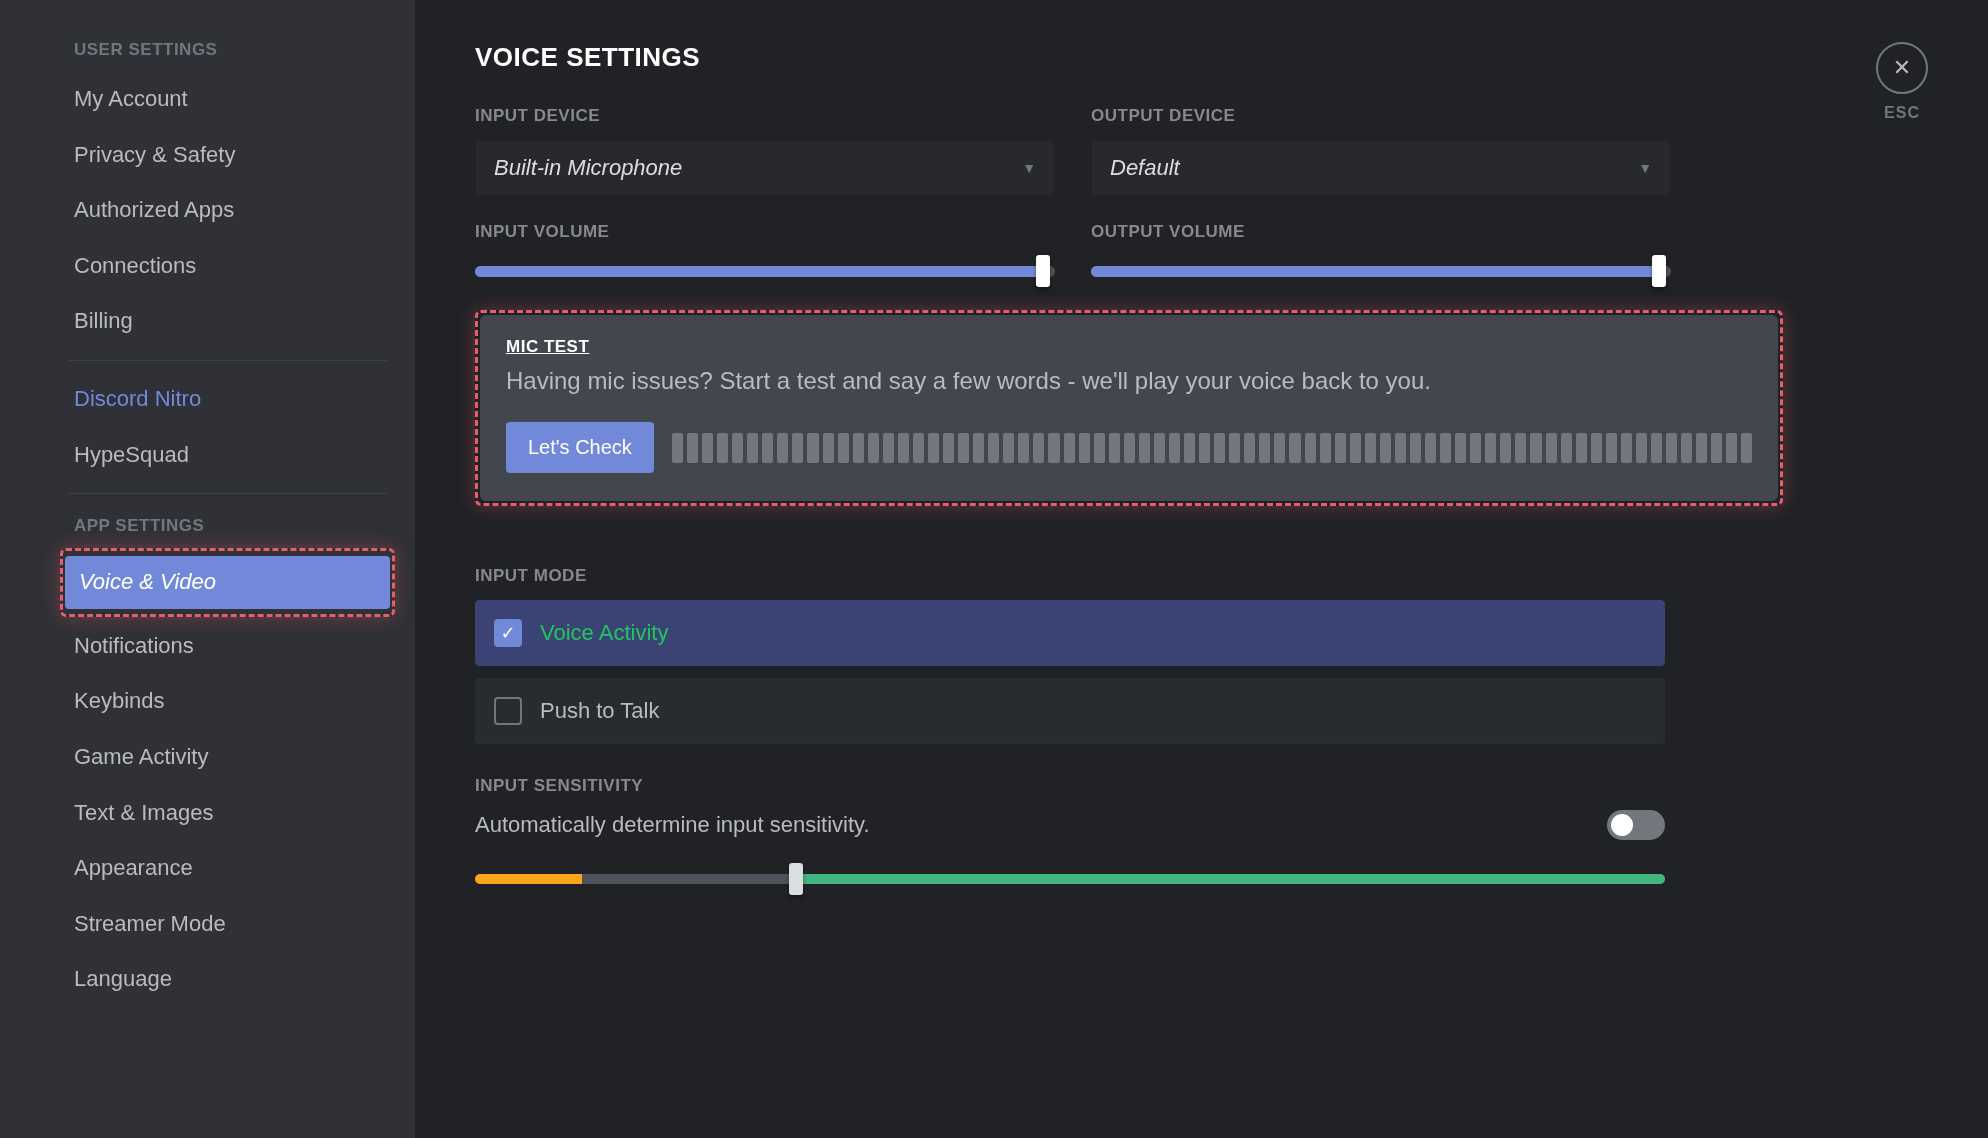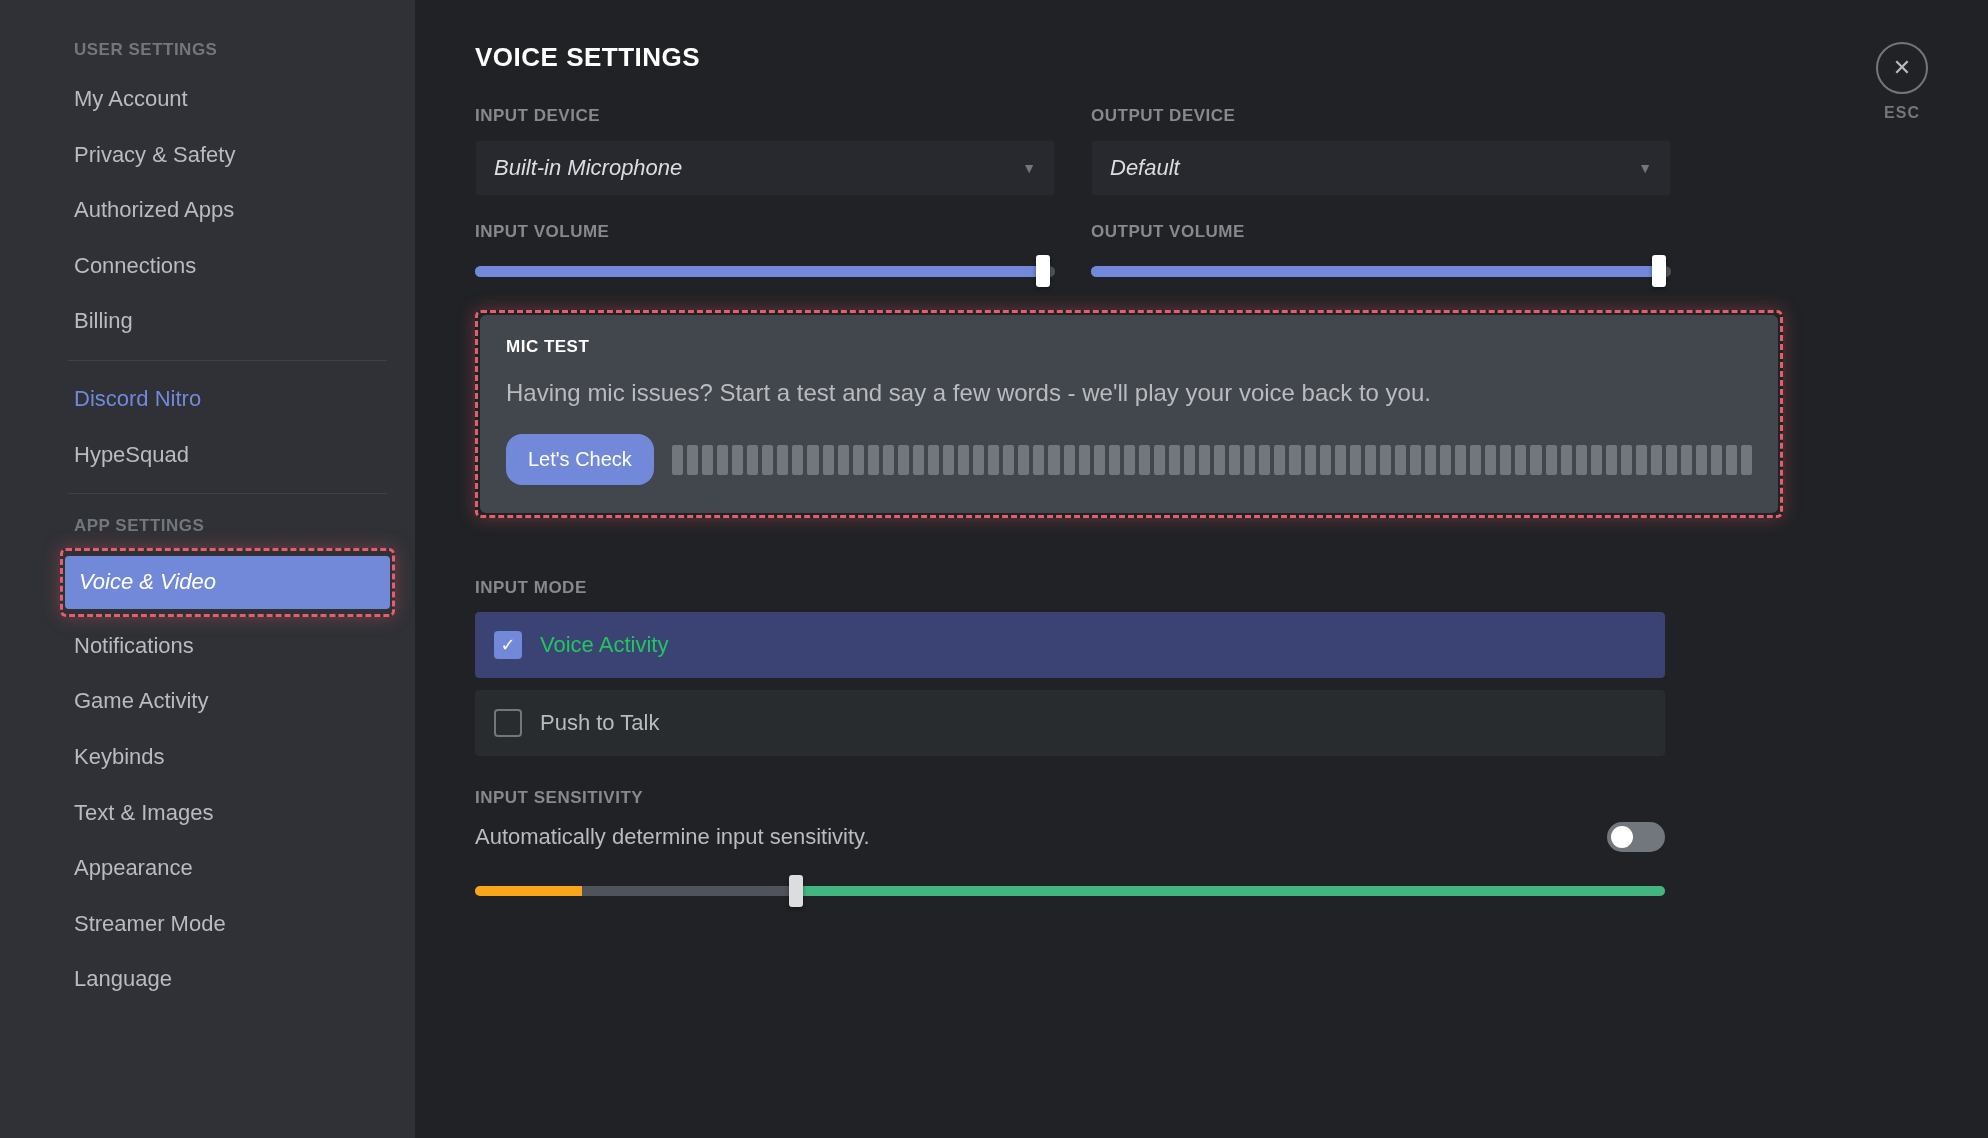--- a/index.html
+++ b/index.html
@@ -119,29 +119,30 @@
     margin-top: 24px;
     max-width: 1308px;
   }
   .mic-test-panel {
     background: #42464d;
     border-radius: 6px;
     padding: 22px 26px 28px;
   }
   .mic-title {
     font-size: 17px; font-weight: 700; color: #fff; letter-spacing: .5px;
-    margin-bottom: 22px;
+    margin-bottom: 10px;
+    text-decoration: underline;
   }
   .mic-desc { font-size: 24px; color: #babbbf; margin-bottom: 27px; }
   .mic-row { display: flex; align-items: center; gap: 18px; }
   .check-btn {
     background: #7289da;
     color: #fff;
     border: none;
-    border-radius: 16px;
+    border-radius: 4px;
     font-size: 20px;
     font-weight: 500;
     padding: 14px 22px;
     cursor: pointer;
   }
   .vu { flex:1; display:flex; gap:4px; height: 30px; }
   .vu-bar { flex:1; background: #72767d; border-radius: 2px; }
 
   .section { margin-top: 60px; max-width: 1190px; }
   .radio-opt {
@@ -213,22 +214,22 @@
   <div class="sidebar-item nitro">Discord Nitro</div>
   <div class="sidebar-item">HypeSquad</div>
   <div class="sidebar-sep"></div>
   <div class="section-header">APP SETTINGS</div>
 
   <div class="highlight-box hl-sidebar">
     <div class="sidebar-item active">Voice &amp; Video</div>
   </div>
 
   <div class="sidebar-item">Notifications</div>
+  <div class="sidebar-item">Keybinds</div>
   <div class="sidebar-item">Game Activity</div>
-  <div class="sidebar-item">Keybinds</div>
   <div class="sidebar-item">Text &amp; Images</div>
   <div class="sidebar-item">Appearance</div>
   <div class="sidebar-item">Streamer Mode</div>
   <div class="sidebar-item">Language</div>
 </div>
 
 <div class="main">
   <div class="close-area">
     <div class="close-circle">
       <span>✕</span>

